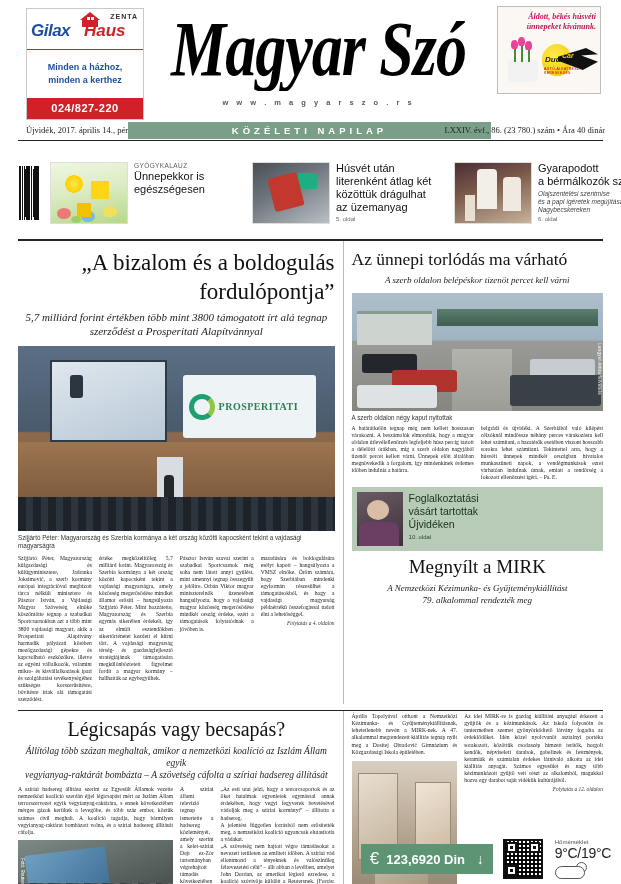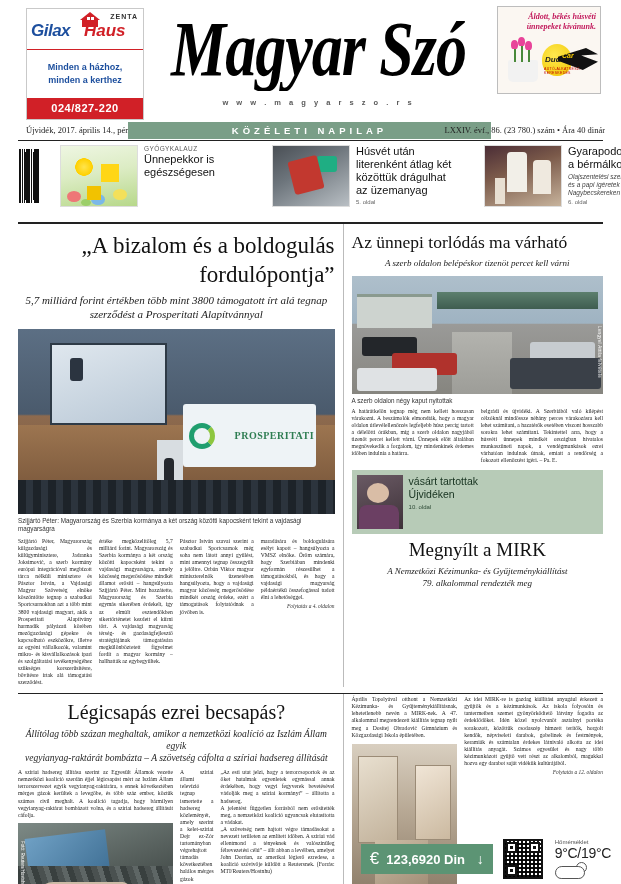--- a/index.html
+++ b/index.html
@@ -74,21 +74,21 @@
   .headbar-green span { display: block; text-align: center; line-height: 17px;
     font-size: 9.5px; font-weight: bold; color: #fff; letter-spacing: 4px; }
   .headbar-left { position: absolute; left: 18px; top: 0; line-height: 17px;
     font-family: "Liberation Serif", serif; font-size: 8.5px; color: #222; }
   .headbar-right { position: absolute; right: 8px; top: 0; line-height: 17px;
     font-family: "Liberation Serif", serif; font-size: 8.5px; color: #222; }
   .rule-thin { height: 1px; background: #222; margin: 1px 10px 0; }
 
   
   .teasers { display: flex; align-items: flex-start; height: 72px;
-    margin: 4px 10px 0; gap: 20px; }
+    margin: 21px 10px 0; gap: 10px; }
   .barcode { width: 22px; height: 62px; display: flex; align-items: center; gap: 0.5px;
     padding: 2px 1px; }
   .barcode i { display: block; width: 1px; height: 54px; background: #111; }
   .barcode i:nth-child(3n) { width: 2px; }
   .barcode i:nth-child(5n) { height: 48px; }
   .t-item { display: flex; gap: 6px; align-items: flex-start; }
   .t-photo { width: 78px; height: 62px; border: 0.5px solid #ddd; overflow: hidden;
     position: relative; }
   .ph-easter { background: linear-gradient(170deg,#eef6e2 0%,#dcecc4 45%,#b7d88a 100%); }
   .ph-easter::after { content:''; position:absolute; left:12px; top:10px; width:22px;height:22px;
@@ -132,22 +132,22 @@
 
   .lead-photo { position: relative; height: 185px; margin-top: 8px; overflow: hidden;
     background: linear-gradient(180deg,#5c6f84 0%,#4a5a6c 46%,#8d6a4e 47%,#6d4f3a 100%); }
   .lp-stage { position:absolute; left:0; right:0; bottom:0; height:48%;
     background: linear-gradient(180deg,#9c7550,#6f4e35); }
   .lp-screen { position:absolute; left:10%; top:8%; width:37%; height:44%;
     background: linear-gradient(160deg,#dfe7ee,#b9c8d6); border:2px solid #2e3a46; }
   .lp-speaker { position:absolute; left:16%; top:16%; width:12%; height:30%;
     background:#2b3440; border-radius:3px; }
   .lp-logo { position:absolute; left:52%; top:16%; width:42%; height:34%;
-    background:#eef3f6; border-radius:3px; display:flex; align-items:center; gap:20px;
-    padding-left:6px;margin-top:46px; }
+    background:#eef3f6; border-radius:3px; display:flex; align-items:center; gap:4px;
+    padding-left:6px; }
   .lp-ring { width:26px; height:26px; border:5px solid #1f9e6e; border-radius:50%;
     border-right-color:#8dc63f; }
   .lp-logo span { font-family:"Liberation Serif",serif; font-size:10px; font-weight:bold;
     color:#2e7d52; letter-spacing:0.5px; }
   .lp-podium { position:absolute; left:44%; bottom:18%; width:8%; height:22%;
     background:#d8dde1; }
   .lp-person { position:absolute; bottom:18%; width:10px; height:22px; background:#24282e;
     border-radius:4px 4px 0 0; }
   .lp-crowd { position:absolute; left:0; right:0; bottom:0; height:18%;
     background: repeating-linear-gradient(90deg,#1d2329 0 8px,#2c343d 8px 15px); }
@@ -438,41 +438,42 @@
         </div>
         <div class="col">
           <p class="body-t">belgrádi és újvidéki. A Szerbiából való kilépést célzóknál mindössze néhány perces várakozásra kell lehet számítani, a hazatérők esetében viszont hosszabb sorokra lehet számítani. Tekintettel arra, hogy a húsvéti ünnepek mindkét országban hivatalos munkaszüneti napok, a vendégmunkások ezrei várhatóan indulnak útnak, emiatt a rendőrség a fokozott ellenőrzést ígéri. – Pa. E.</p>
         </div>
       </div>
 
       <div class="promo">
         <div class="promo-ph"></div>
         <div class="promo-txt">
           <div class="h">
+            <div>Foglalkoztatási</div>
             <div>vásárt tartottak</div>
             <div>Újvidéken</div>
           </div>
           <div class="p">10. oldal</div>
         </div>
       </div>
 
       <div class="h2-r">Megnyílt a MIRK</div>
       <div class="h2-rsub">
         <div>A Nemzetközi Kézimunka- és Gyűjteménykiállítást</div>
         <div>79. alkalommal rendezték meg</div>
       </div>
     </div>
   </div>
 
   <div class="rule-med2"></div>
 
   <div class="bottom">
 
     <div class="b-left">
-      <div class="h2-main">Légicsapás ezrei becsapás?</div>
+      <div class="h2-main">Légicsapás vagy becsapás?</div>
       <div class="h2-sub">
         <div>Állítólag több százan meghaltak, amikor a nemzetközi koalíció az Iszlám Állam egyik</div>
         <div>vegyianyag-raktárát bombázta – A szövetség cáfolta a szíriai hadsereg állítását</div>
       </div>
 
       <div class="cols3">
         <div class="col" style="flex:0 0 49%">
           <p class="body-t">A szíriai hadsereg állítása szerint az Egyesült Államok vezette nemzetközi koalíció szerdán éjjel légicsapást mért az Iszlám Állam terrorszervezet egyik vegyianyag-raktárára, s ennek következtében mérges gázok kerültek a levegőbe, és több száz ember, köztük számos civil meghalt. A koalíció tagadja, hogy bármilyen vegyianyag-raktárat bombázott volna, és a szíriai hadsereg állítását cáfolja.</p>
           <div class="b-photo">
             <div class="bp-tarp"></div>

